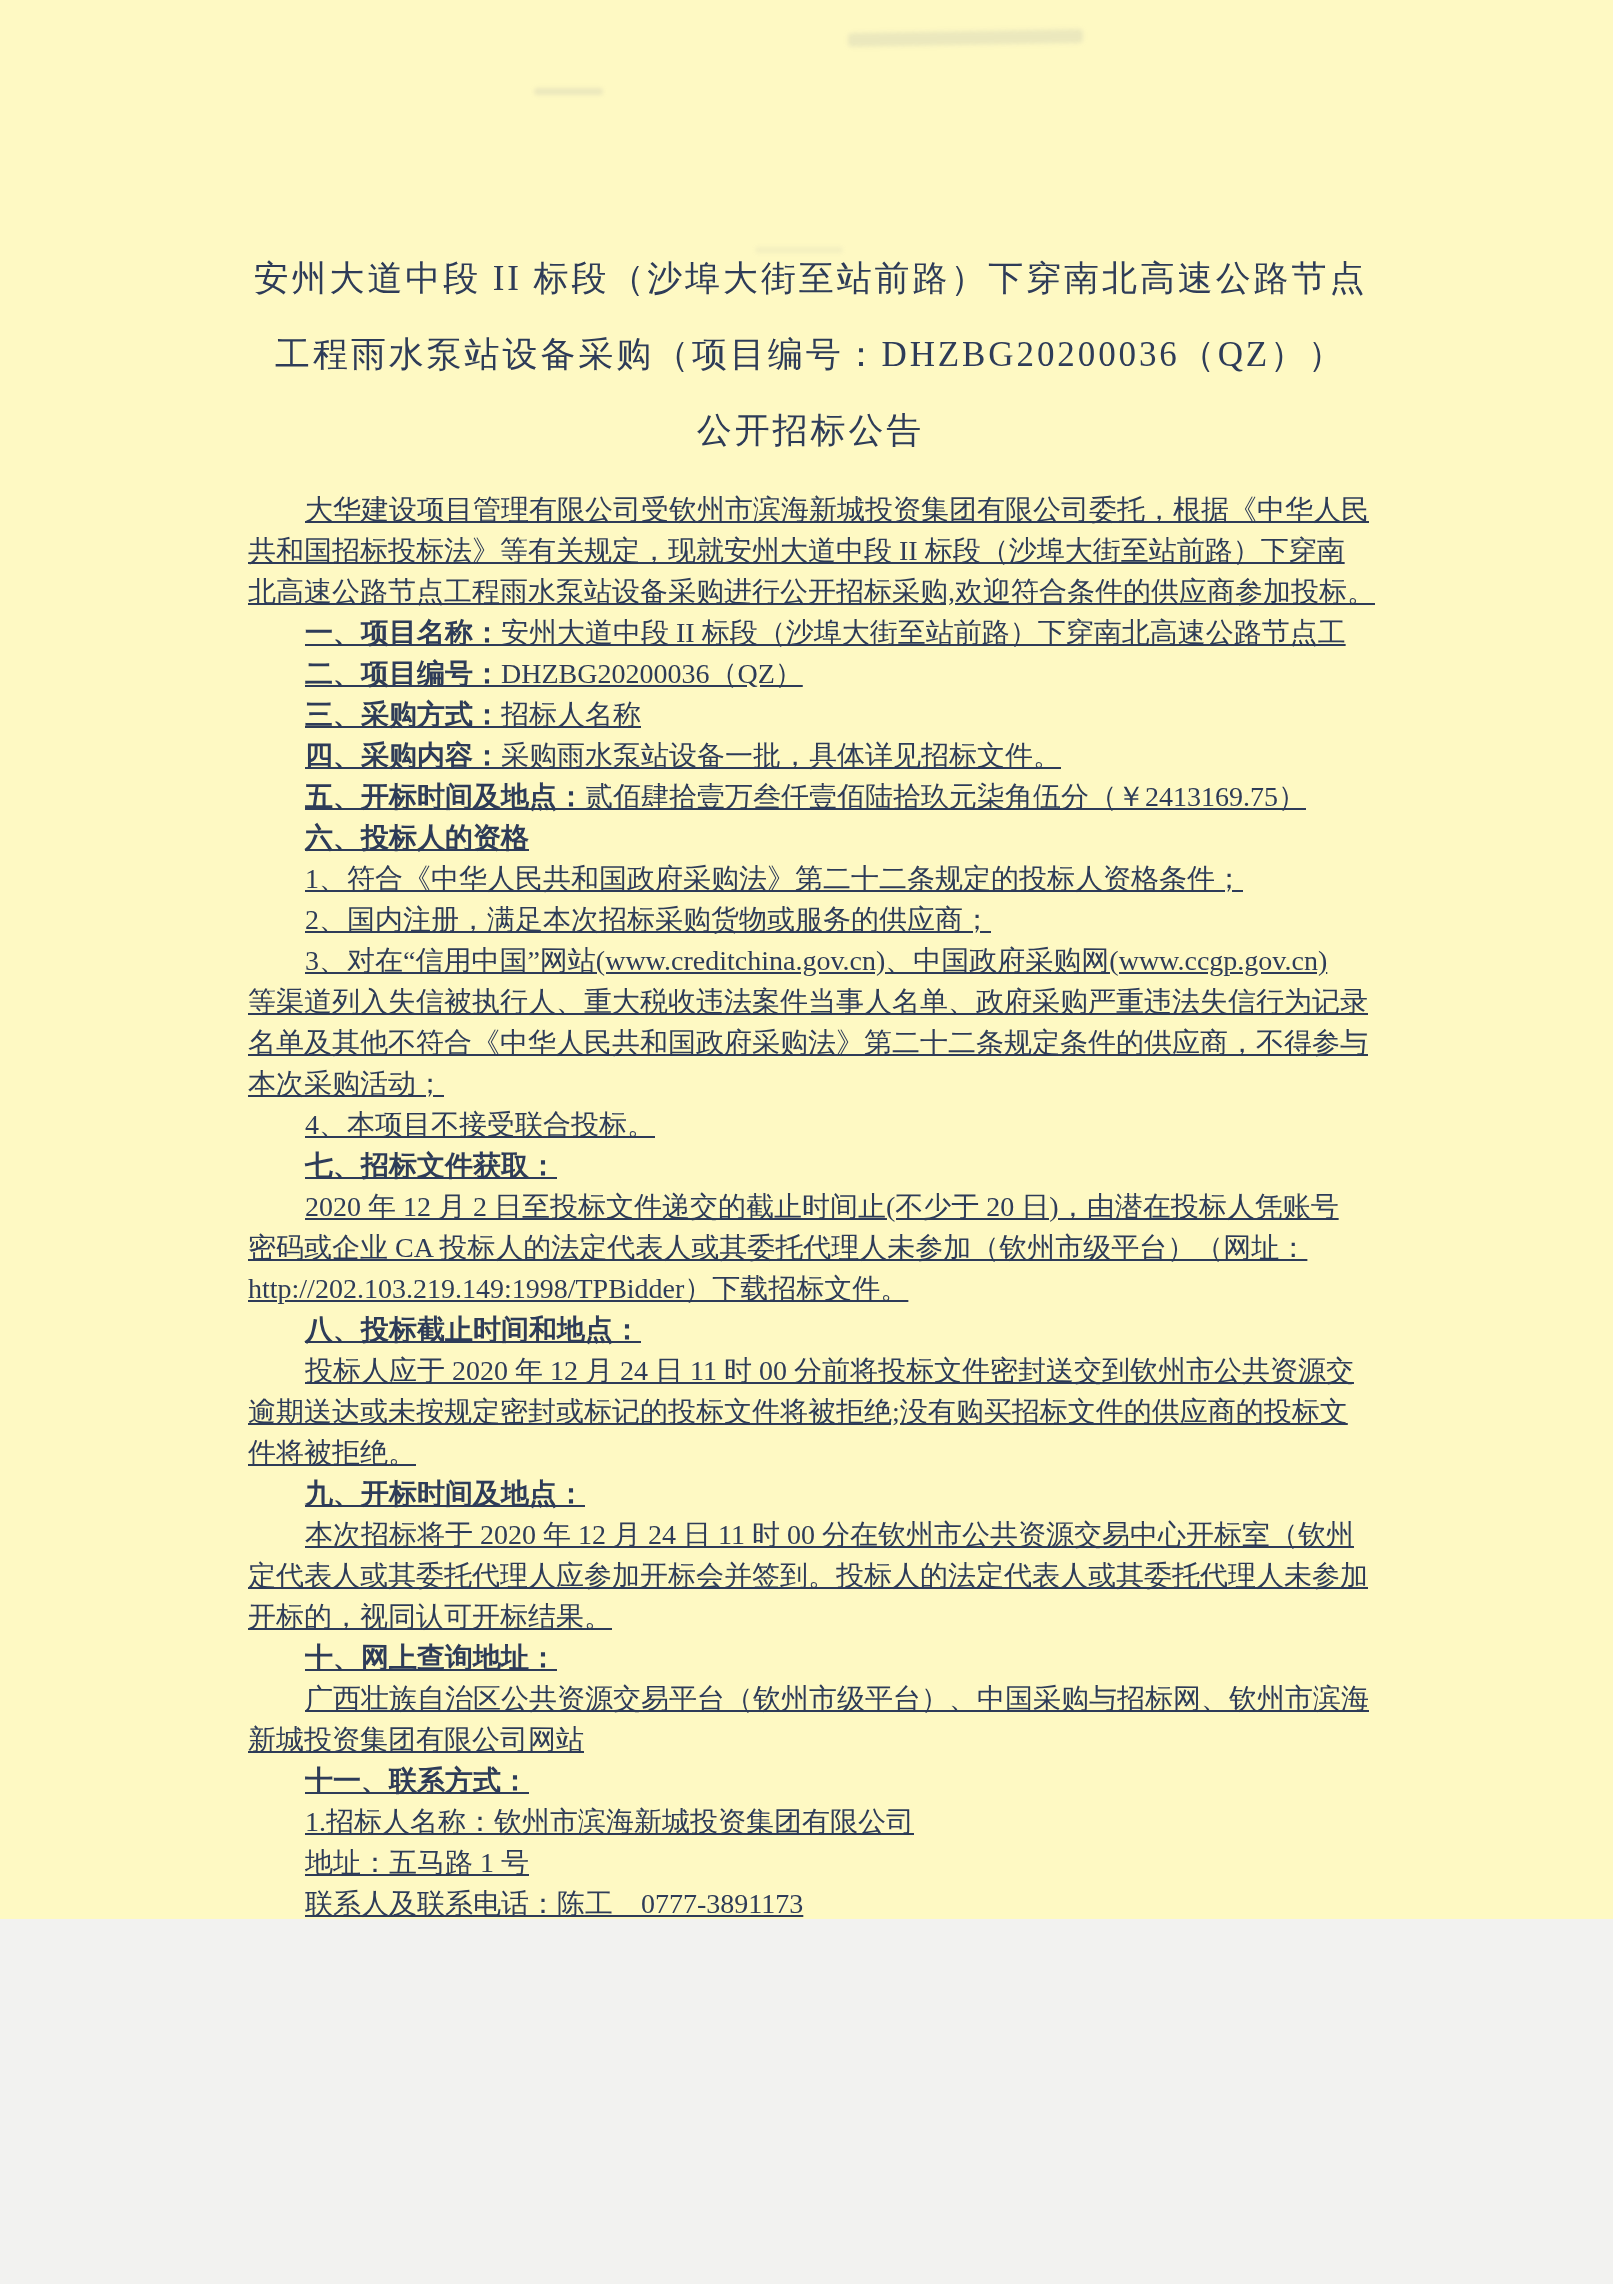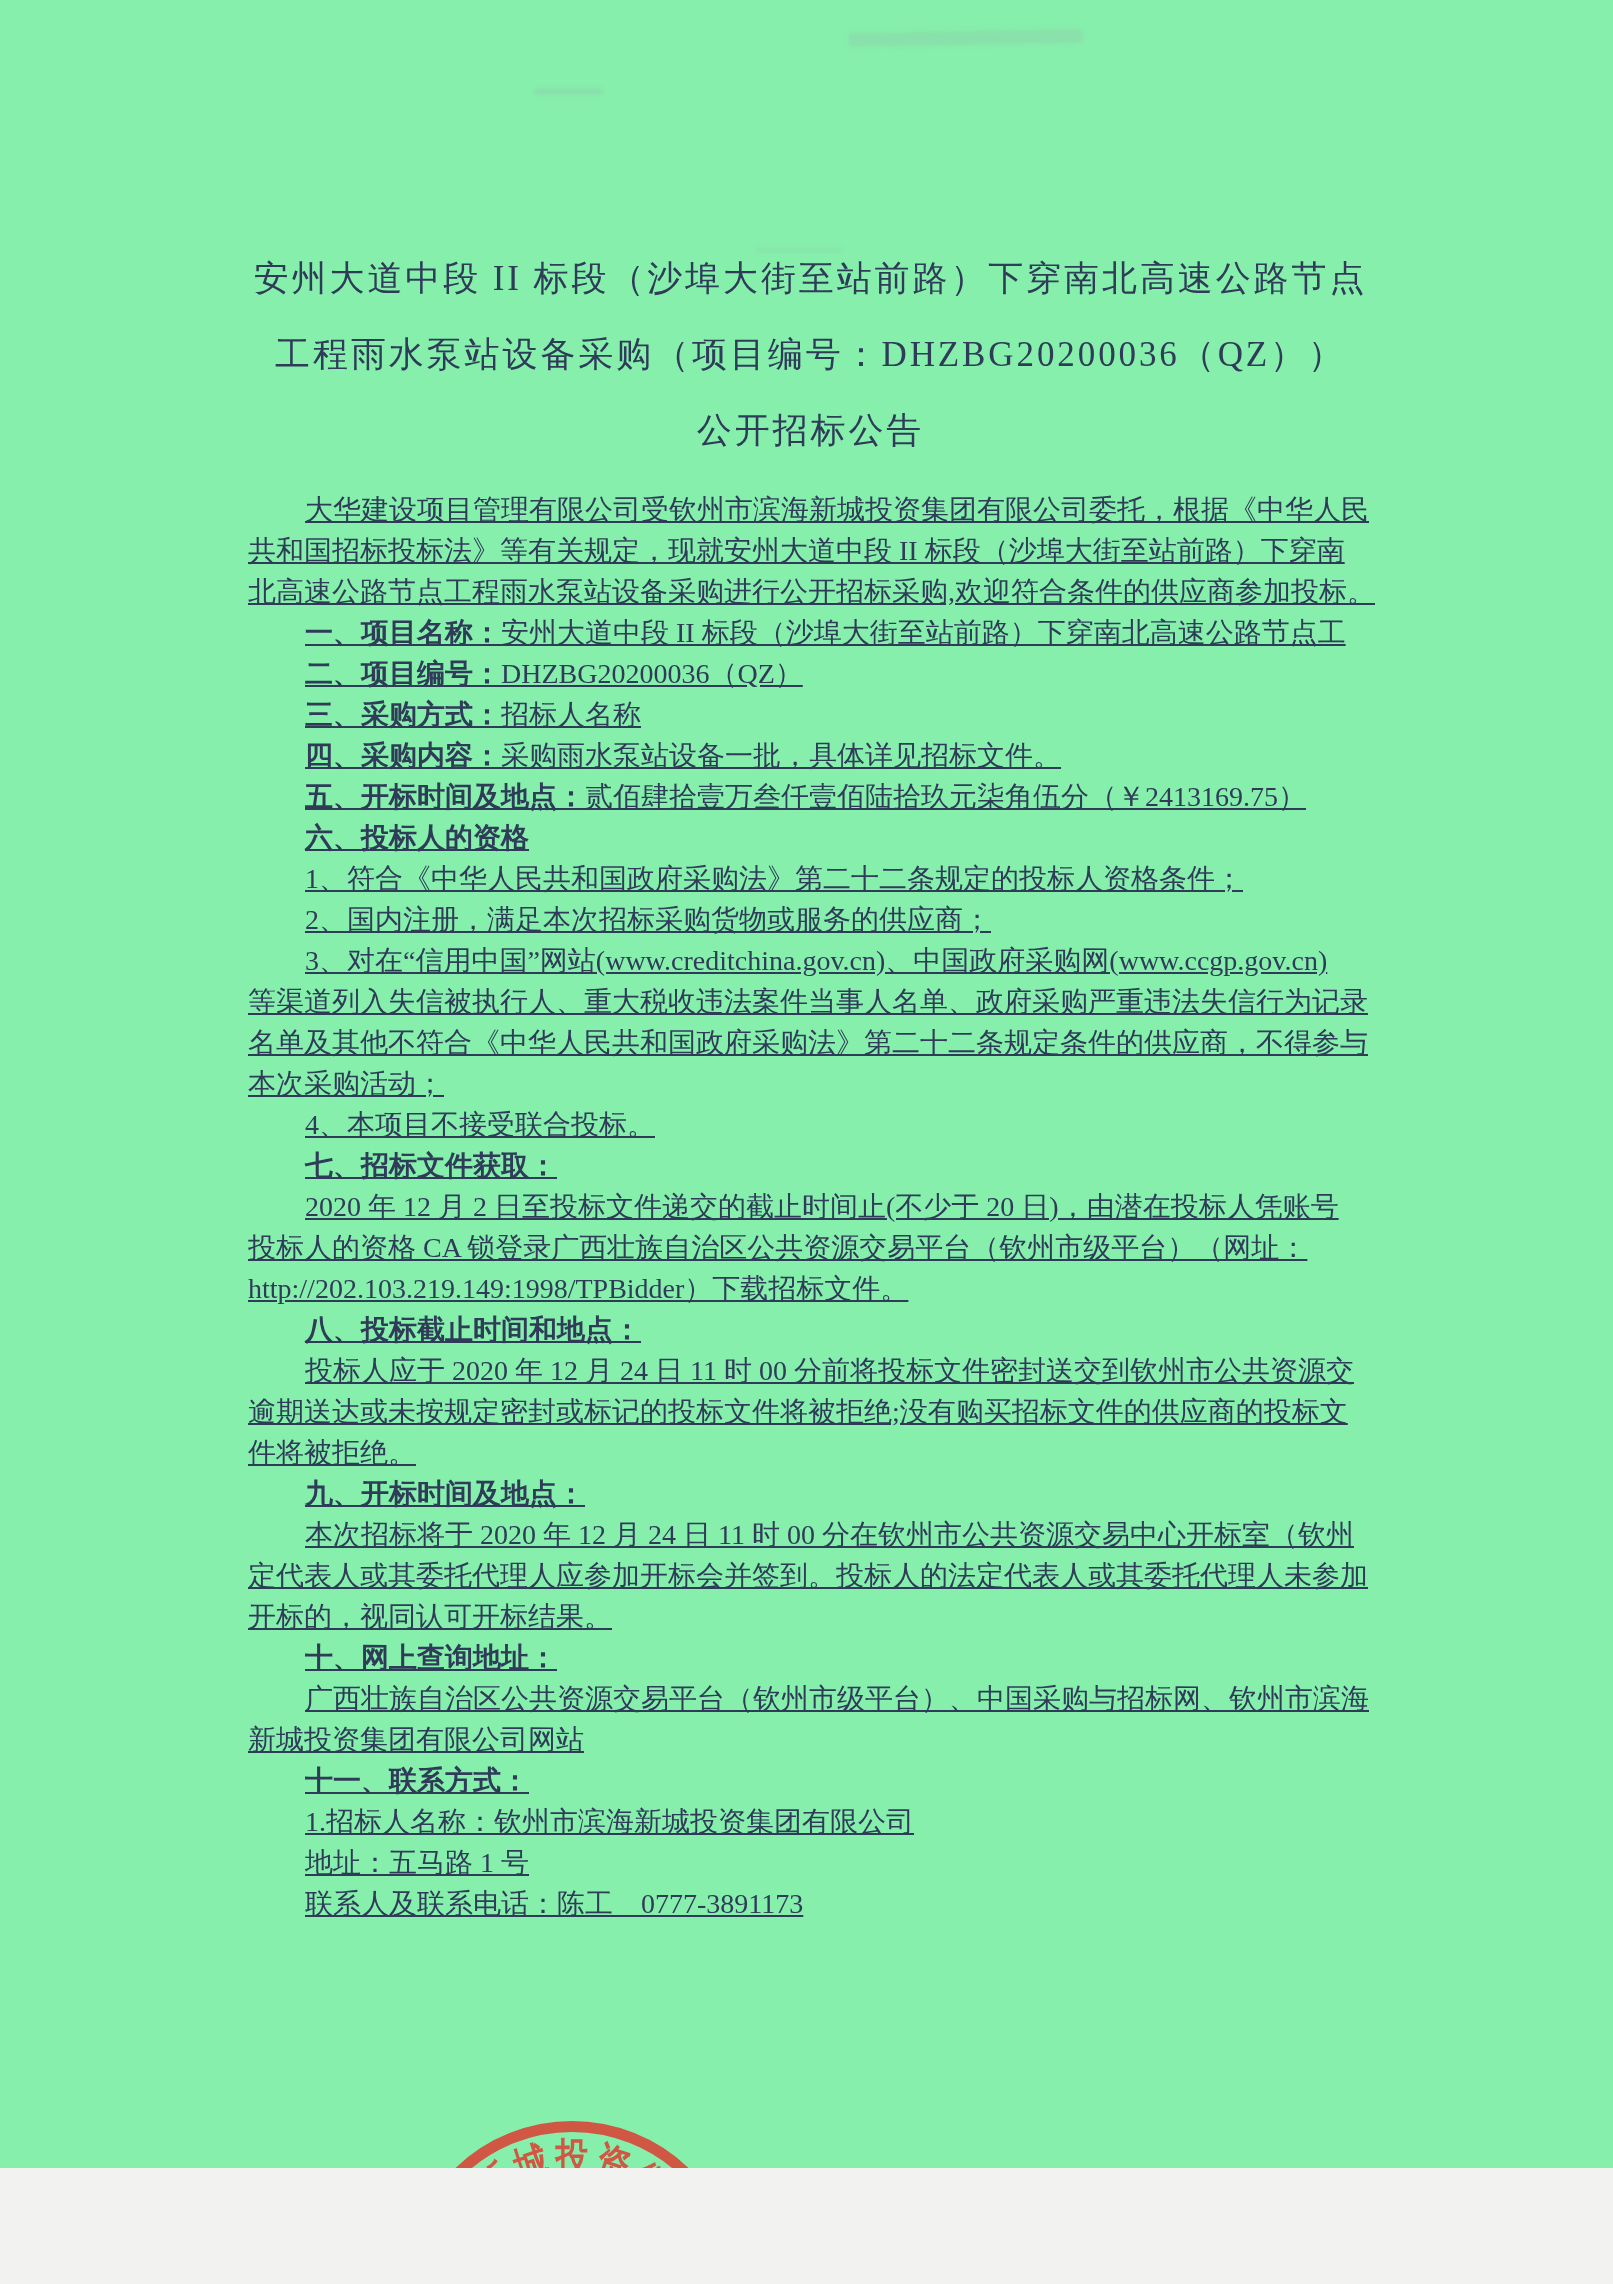--- a/index.html
+++ b/index.html
@@ -3,22 +3,22 @@
 <meta charset="utf-8">
 <style>
   html,body{margin:0;padding:0;}
   body{
     width:1613px;height:2285px;
     background:#f2f2f0;
     font-family:"Liberation Serif","DejaVu Serif",serif;
   }
   .page{
     position:relative;
-    width:1613px;height:2168px;
-    background:#86efac;
+    width:1613px;height:1919px;
+    background:#fef9c3;
     overflow:hidden;
     color:var(--text-color,#2e3c58);
   }
   .content{
     position:absolute;
     left:248px;top:241px;
     width:1125px;
   }
   .title-line{
     height:76px;line-height:76px;
@@ -103,21 +103,21 @@
       <div class="line ind">1、符合《中华人民共和国政府采购法》第二十二条规定的投标人资格条件；</div>
       <div class="line ind">2、国内注册，满足本次招标采购货物或服务的供应商；</div>
       <div class="line ind">3、对在“信用中国”网站(www.creditchina.gov.cn)、中国政府采购网(www.ccgp.gov.cn)</div>
       <div class="line">等渠道列入失信被执行人、重大税收违法案件当事人名单、政府采购严重违法失信行为记录</div>
       <div class="line">名单及其他不符合《中华人民共和国政府采购法》第二十二条规定条件的供应商，不得参与</div>
       <div class="line">本次采购活动；</div>
       <div class="line ind">4、本项目不接受联合投标。</div>
 
       <div class="line ind b">七、招标文件获取：</div>
       <div class="line ind">2020 年 12 月 2 日至投标文件递交的截止时间止(不少于 20 日)，由潜在投标人凭账号</div>
-      <div class="line">投标人的资格 CA 锁登录广西壮族自治区公共资源交易平台（钦州市级平台）（网址：</div>
+      <div class="line">密码或企业 CA 投标人的法定代表人或其委托代理人未参加（钦州市级平台）（网址：</div>
       <div class="line">http://202.103.219.149:1998/TPBidder）下载招标文件。</div>
 
       <div class="line ind b">八、投标截止时间和地点：</div>
       <div class="line ind">投标人应于 2020 年 12 月 24 日 11 时 00 分前将投标文件密封送交到钦州市公共资源交</div>
       <div class="line">逾期送达或未按规定密封或标记的投标文件将被拒绝;没有购买招标文件的供应商的投标文</div>
       <div class="line">件将被拒绝。</div>
 
       <div class="line ind b">九、开标时间及地点：</div>
       <div class="line ind">本次招标将于 2020 年 12 月 24 日 11 时 00 分在钦州市公共资源交易中心开标室（钦州</div>
       <div class="line">定代表人或其委托代理人应参加开标会并签到。投标人的法定代表人或其委托代理人未参加</div>

